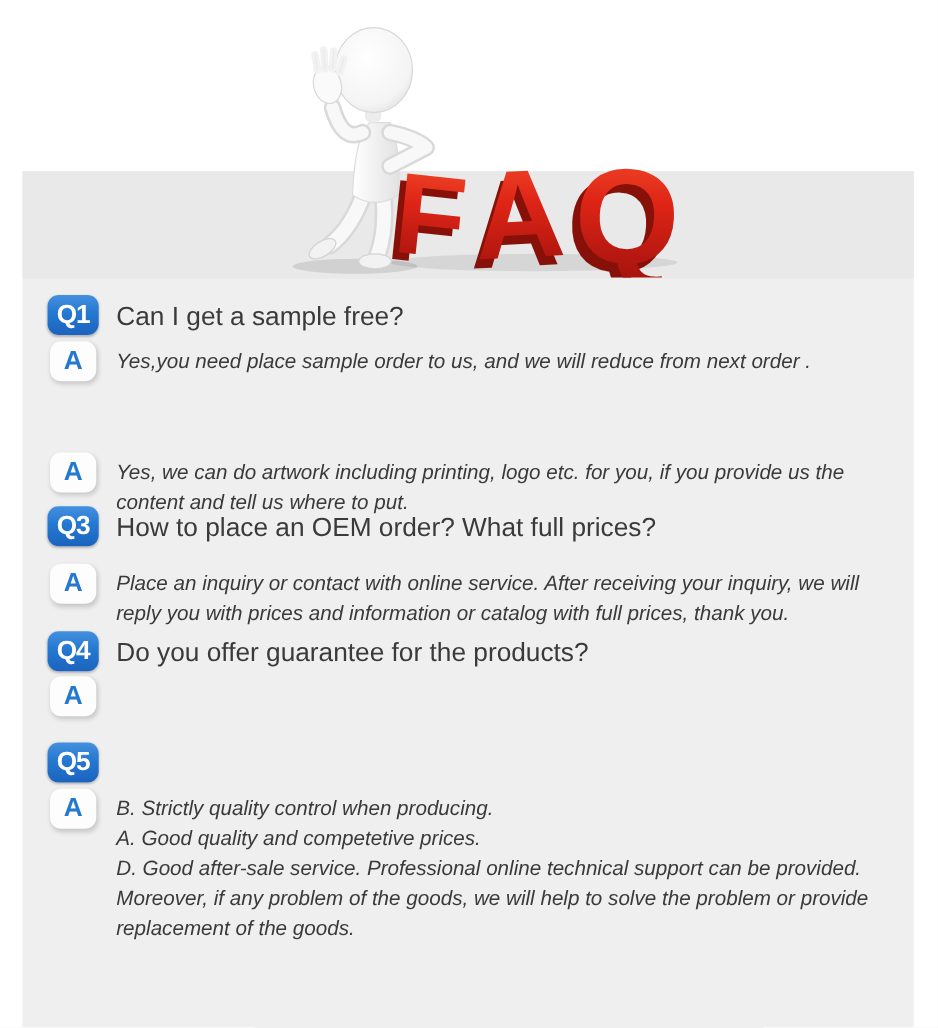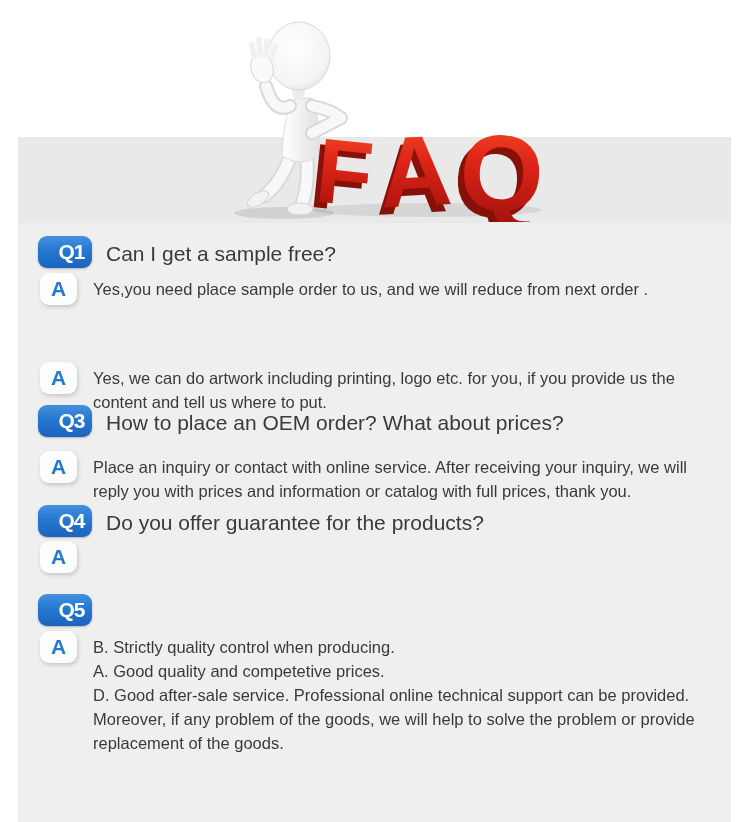--- a/index.html
+++ b/index.html
@@ -6,29 +6,29 @@
   .page{position:relative;width:750px;height:822px;background:#ffffff;overflow:hidden;
         font-family:"Liberation Sans",sans-serif;color:#3a3a3a;}
   .panel{position:absolute;left:18px;top:137px;width:713px;height:685px;background:#efefef;}
   .band{position:absolute;left:18px;top:137px;width:713px;height:86px;background:#e9e9e9;}
   .hero{position:absolute;left:222px;top:6px;width:336px;height:216px;}
   .row{position:absolute;left:38px;display:flex;align-items:flex-start;}
   .badge-q{flex:0 0 41px;width:41px;height:32px;border-radius:9px;margin-right:14px;
            background:linear-gradient(180deg,#4490df 0%,#2578d0 45%,#1b63be 100%);
            color:#ffffff;font-weight:bold;font-size:21px;letter-spacing:-1px;
            display:flex;align-items:center;justify-content:center;
-           box-shadow:0 1px 2px rgba(0,0,0,0.25);padding-left:13px;}
+           box-shadow:0 1px 2px rgba(0,0,0,0.25);}
   .arow{left:40px;}
   .badge-a{flex:0 0 37px;width:37px;height:32px;border-radius:9px;margin-right:16px;
            background:#fdfdfd;color:#2578d0;font-weight:bold;font-size:21px;
            display:flex;align-items:center;justify-content:center;
            box-shadow:1px 2px 4px rgba(0,0,0,0.18);}
   .qtext{font-size:21px;padding-top:6px;white-space:nowrap;}
   .atext{font-size:16.5px;line-height:24px;width:628px;padding-top:4px;}
-  .atext p{margin:0;}
+  .atext p{margin:0;font-style:italic;}
   
   .t-q1{top:236px}.t-a1{top:273px}
   .t-q2{top:325px}.t-a2{top:362px}
   .t-q3{top:405px}.t-a3{top:451px}
   .t-q4{top:505px}.t-a4{top:541px}
   .t-q5{top:594px}.t-a5{top:631px}
   .faq3d{font-family:"Liberation Sans",sans-serif;font-weight:bold;}
 </style>
 </head>
 <body>
@@ -112,21 +112,21 @@
 
   <div class="row arow t-a2">
     <div class="badge-a">A</div>
     <div class="atext">
       <p>Yes, we can do artwork including printing, logo etc. for you, if you provide us the content and tell us where to put.</p>
     </div>
   </div>
 
   <div class="row t-q3">
     <div class="badge-q">Q3</div>
-    <div class="qtext">How to place an OEM order? What about prices?</div>
+    <div class="qtext">How to place an OEM order? What full prices?</div>
   </div>
   <div class="row arow t-a3">
     <div class="badge-a">A</div>
     <div class="atext">
       <p>Place an inquiry or contact with online service. After receiving your inquiry, we will reply you with prices and information or catalog with full prices, thank you.</p>
     </div>
   </div>
 
   <div class="row t-q4">
     <div class="badge-q">Q4</div>

